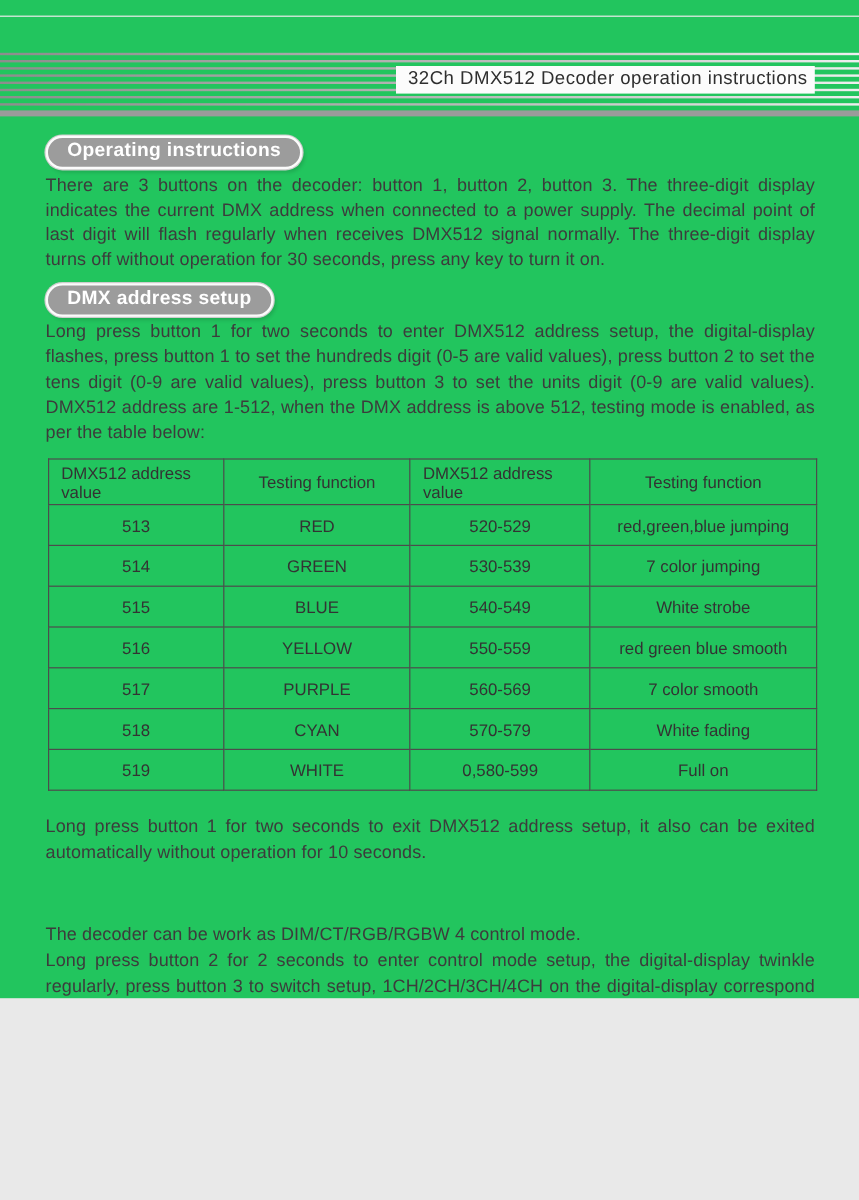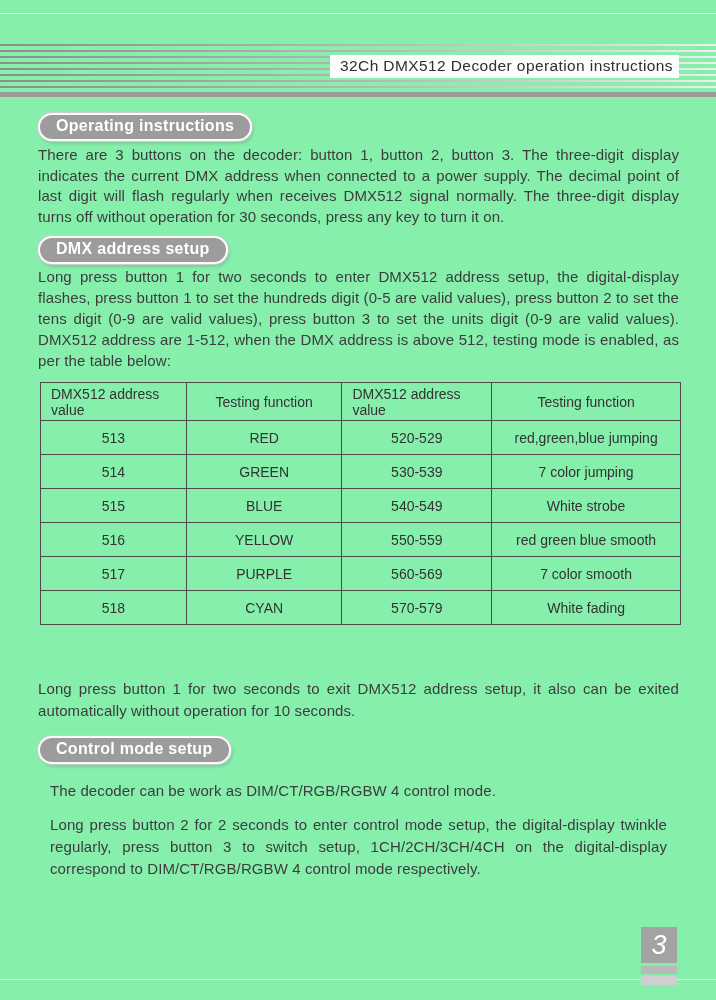--- a/index.html
+++ b/index.html
@@ -1,19 +1,19 @@
 <!DOCTYPE html>
 <html><head>
 <meta charset="utf-8">
 <style>
   html,body{margin:0;padding:0;background:#e9e9e9;}
   .page{
     position:relative;
-    width:716px;height:1000px;
-    background:#86efac;
+    width:716px;height:832px;
+    background:#22c55e;
     font-family:"Liberation Sans","DejaVu Sans",sans-serif;
     color:#3c3c3c;
     overflow:hidden;
     margin:0 auto;
   }
   
   .top-hairline{position:absolute;left:0;top:13px;width:716px;height:1px;background:#ececec;}
   .stripes{position:absolute;left:0;top:44px;width:716px;}
   .stripe{height:2px;margin-bottom:4px;background:linear-gradient(90deg,#8d8d8d 0%,#b9b9b9 55%,#e3e3e3 92%,#efefef 100%);}
   .header-title{
@@ -33,21 +33,21 @@
     box-shadow:0 0 0 1px #cdcdcd, 2px 3px 3px rgba(0,0,0,0.12);
     white-space:nowrap;
   }
   
   .para{
     position:absolute;left:38px;width:641px;
     font-size:15px;line-height:20.5px;
     text-align:justify;color:#3c3c3c;
     letter-spacing:0.1px;
   }
-  .para p{margin:12px;}
+  .para p{margin:0;}
   
   table.dmx{
     position:absolute;left:40px;top:382px;
     width:641px;border-collapse:collapse;
     font-size:14px;color:#333;
     table-layout:fixed;
     border-radius:32px;
   }
   table.dmx th, table.dmx td{
     border:1.5px solid #4c4c4c;
@@ -137,26 +137,31 @@
       <td>PURPLE</td>
       <td>560-569</td>
       <td>7  color smooth</td>
     </tr>
     <tr>
       <td>518</td>
       <td>CYAN</td>
       <td>570-579</td>
       <td>White fading</td>
     </tr>
+    <tr>
+      <td>519</td>
+      <td>WHITE</td>
+      <td>0,580-599</td>
+      <td>Full on</td>
+    </tr>
   </tbody>
     </table>
 
   <div class="para" style="top:678px;line-height:21.5px;">Long press button 1 for two seconds to exit DMX512 address setup, it also can be exited automatically without operation for 10 seconds.</div>
 
-  <div class="pill" style="top:736px;">Control mode setup</div>
   <div class="para" style="top:768px;line-height:22px;">
     <p>The decoder can be work as DIM/CT/RGB/RGBW 4 control mode.</p>
     <p>Long press button 2 for 2 seconds to enter control mode setup, the digital-display twinkle regularly, press button 3 to switch setup, 1CH/2CH/3CH/4CH on the digital-display correspond to DIM/CT/RGB/RGBW 4 control mode respectively.</p>
   </div>
 
   <div class="bottom-hairline"></div>
   <div class="pagenum-box">3</div>
   <div class="pagenum-bar1"></div>
   <div class="pagenum-bar2"></div>
 

